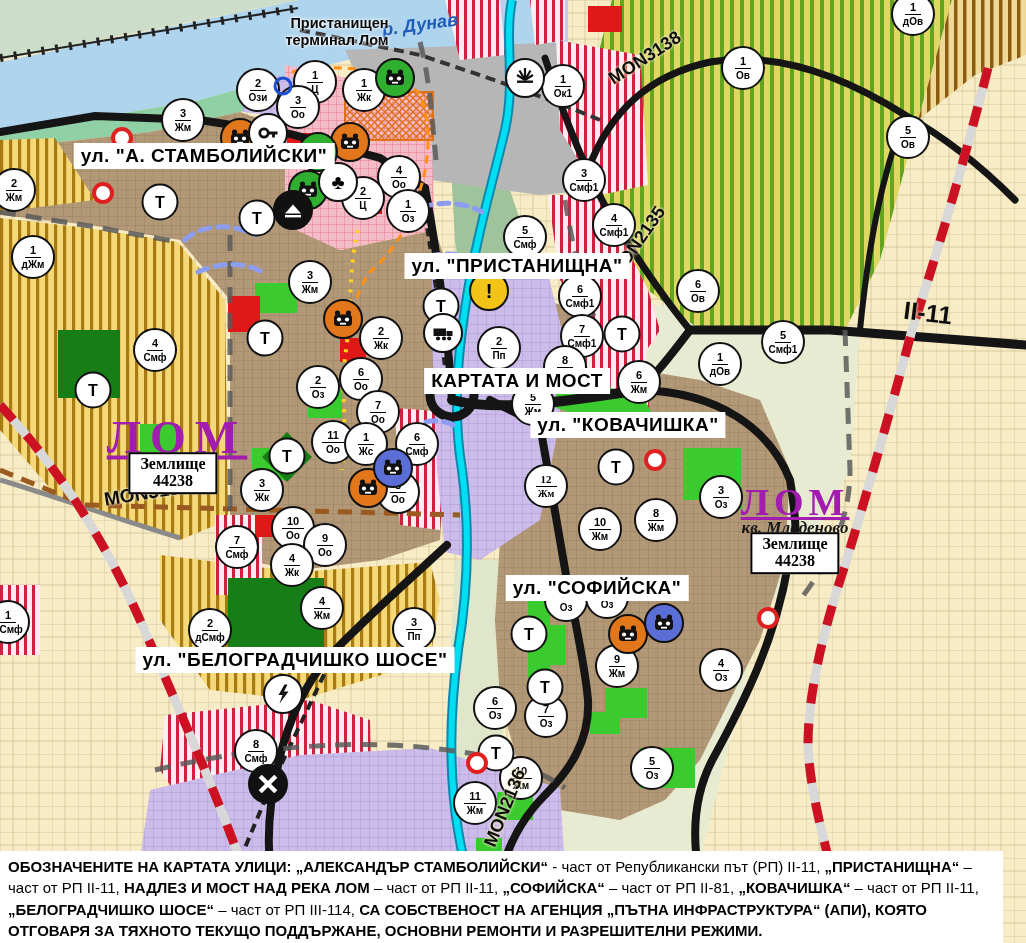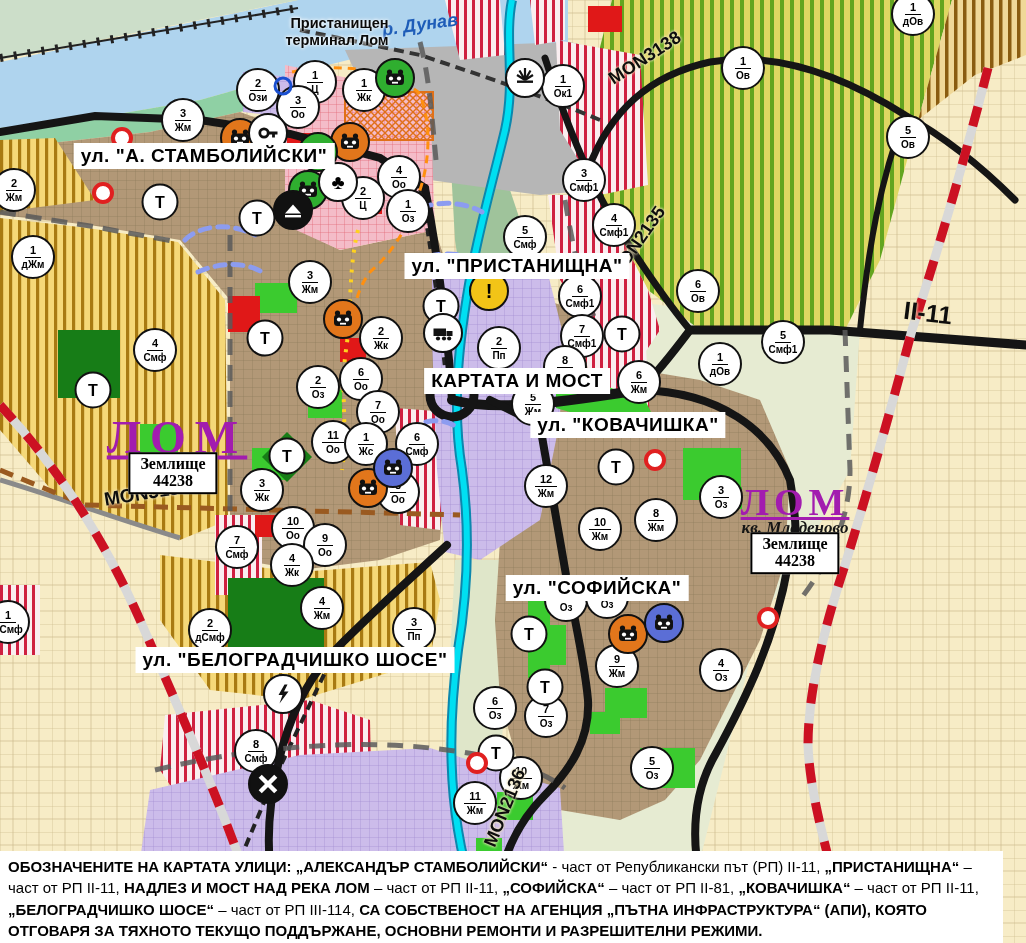--- a/index.html
+++ b/index.html
@@ -431,21 +431,21 @@
         <div class="zm-code">Жм</div>
       </div>
       <div class="zmark" style="left: 639px; top: 382px;">
         <div class="zm-num">6</div>
         <div class="zm-code">Жм</div>
       </div>
       <div class="zmark" style="left: 533px; top: 404px;">
         <div class="zm-num">5</div>
         <div class="zm-code">Жм</div>
       </div>
-      <div class="zmark" style="left: 546px; top: 486px;">
+      <div class="zmark" style="left: 546px; top: 486px; font-family: Liberation Serif, serif;">
         <div class="zm-num">12</div>
         <div class="zm-code">Жм</div>
       </div>
       <div class="zmark" style="left: 600px; top: 529px;">
         <div class="zm-num">10</div>
         <div class="zm-code">Жм</div>
       </div>
       <div class="zmark" style="left: 656px; top: 520px;">
         <div class="zm-num">8</div>
         <div class="zm-code">Жм</div>

